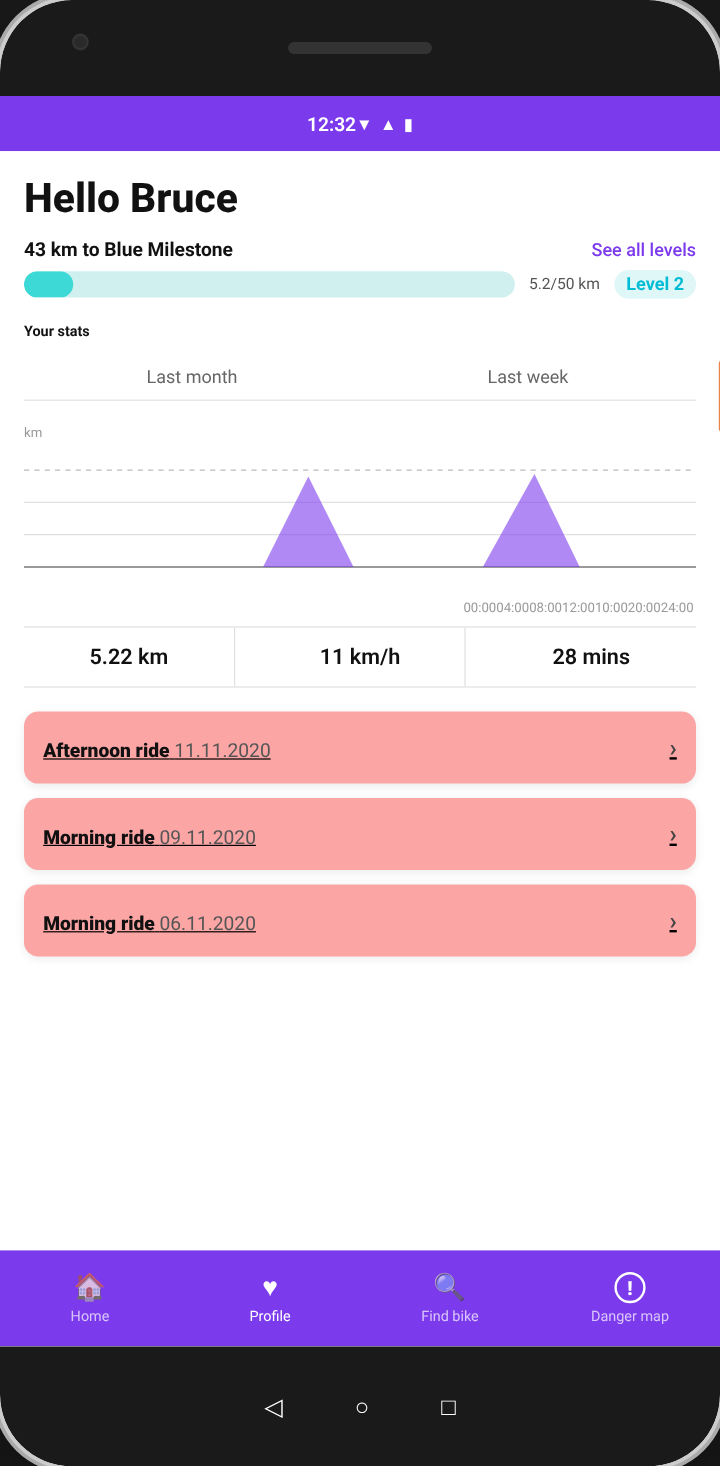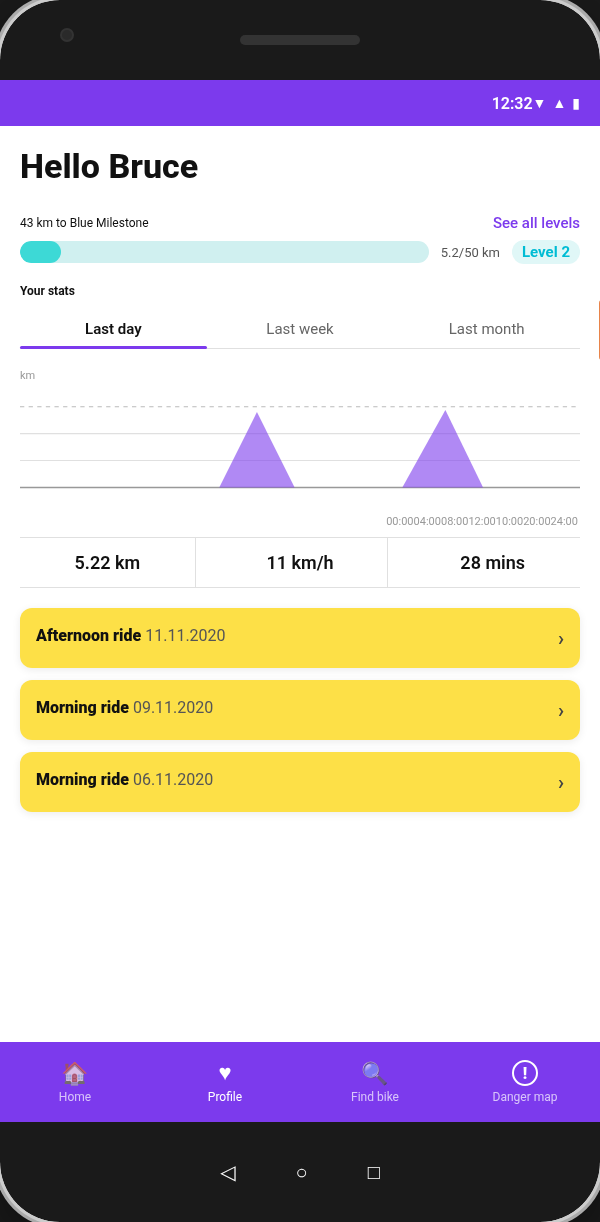--- a/index.html
+++ b/index.html
@@ -53,21 +53,21 @@
       background: #f5f5f5;
       display: flex;
       flex-direction: column;
       overflow: hidden;
     }
     .status-bar {
       background: #7c3aed;
       padding: 23px 20px;
       display: flex;
       align-items: center;
-      justify-content: flex-end;
+      justify-content: center;
       height: 40px;
       flex-shrink: 0;
     }
     .status-time {
       color: white;
       font-size: 16px;
       font-weight: 600;
     }
     .status-icons {
       display: flex;
@@ -86,31 +86,31 @@
       flex-direction: column;
     }
     .main-content {
       padding: 20px 20px 10px;
       flex: 1;
     }
     .greeting {
       font-size: 34px;
       font-weight: 800;
       color: #111;
-      margin-bottom: 28px;
+      margin-bottom: 12px;
     }
     .milestone-row {
       display: flex;
       align-items: center;
       justify-content: space-between;
       margin-bottom: 8px;
     }
     .milestone-text {
-      font-size: 12px;
-      font-weight: 400;
+      font-size: 16px;
+      font-weight: 700;
       color: #111;
     }
     .see-all-link {
       color: #7c3aed;
       font-size: 15px;
       font-weight: 500;
     }
     .progress-row {
       display: flex;
       align-items: center;
@@ -219,29 +219,30 @@
     .stat-item:not(:last-child) {
       border-right: 1px solid #e0e0e0;
     }
     .activities-title {
       font-size: 20px;
       font-weight: 700;
       color: #111;
       margin-bottom: 12px;
     }
     .activity-card {
-      background: #fde047;
+      background: #fca5a5;
       border-radius: 12px;
       box-shadow: 0 2px 8px rgba(0,0,0,0.08);
       padding: 18px 16px;
       display: flex;
-      align-items: flex-start;
+      align-items: flex-end;
       justify-content: space-between;
       margin-bottom: 12px;
       cursor: pointer;
+      text-decoration: underline;
     }
     .activity-name {
       font-size: 16px;
       font-weight: 600;
       color: #111;
     }
     .activity-chevron {
       color: #444;
       font-size: 20px;
       font-weight: 600;
@@ -333,23 +334,22 @@
           <div class="progress-bar-container">
             <div class="progress-bar-fill"></div>
           </div>
           <span class="progress-label">5.2/50 km</span>
           <span class="level-badge">Level 2</span>
         </div>
 
         <h2 class="stats-title">Your stats</h2>
 
         <div class="stats-tabs">
-          <div class="stats-tab active">Last day</div>
+          <div class="stats-tab">Last month</div>
           <div class="stats-tab">Last week</div>
-          <div class="stats-tab">Last month</div>
         </div>
 
         <div class="chart-area">
           <span class="chart-y-label">km</span>
           <svg class="chart-svg" viewBox="0 0 520 130" preserveAspectRatio="none">
 
             <line x1="0" y1="35" x2="520" y2="35" class="dashed-line" stroke="#ccc" stroke-dasharray="5,5" stroke-width="1"></line>
             <line x1="0" y1="60" x2="520" y2="60" stroke="#e0e0e0" stroke-width="1"></line>
             <line x1="0" y1="85" x2="520" y2="85" stroke="#e0e0e0" stroke-width="1"></line>
             <line x1="0" y1="110" x2="520" y2="110" stroke="#e0e0e0" stroke-width="1"></line>

